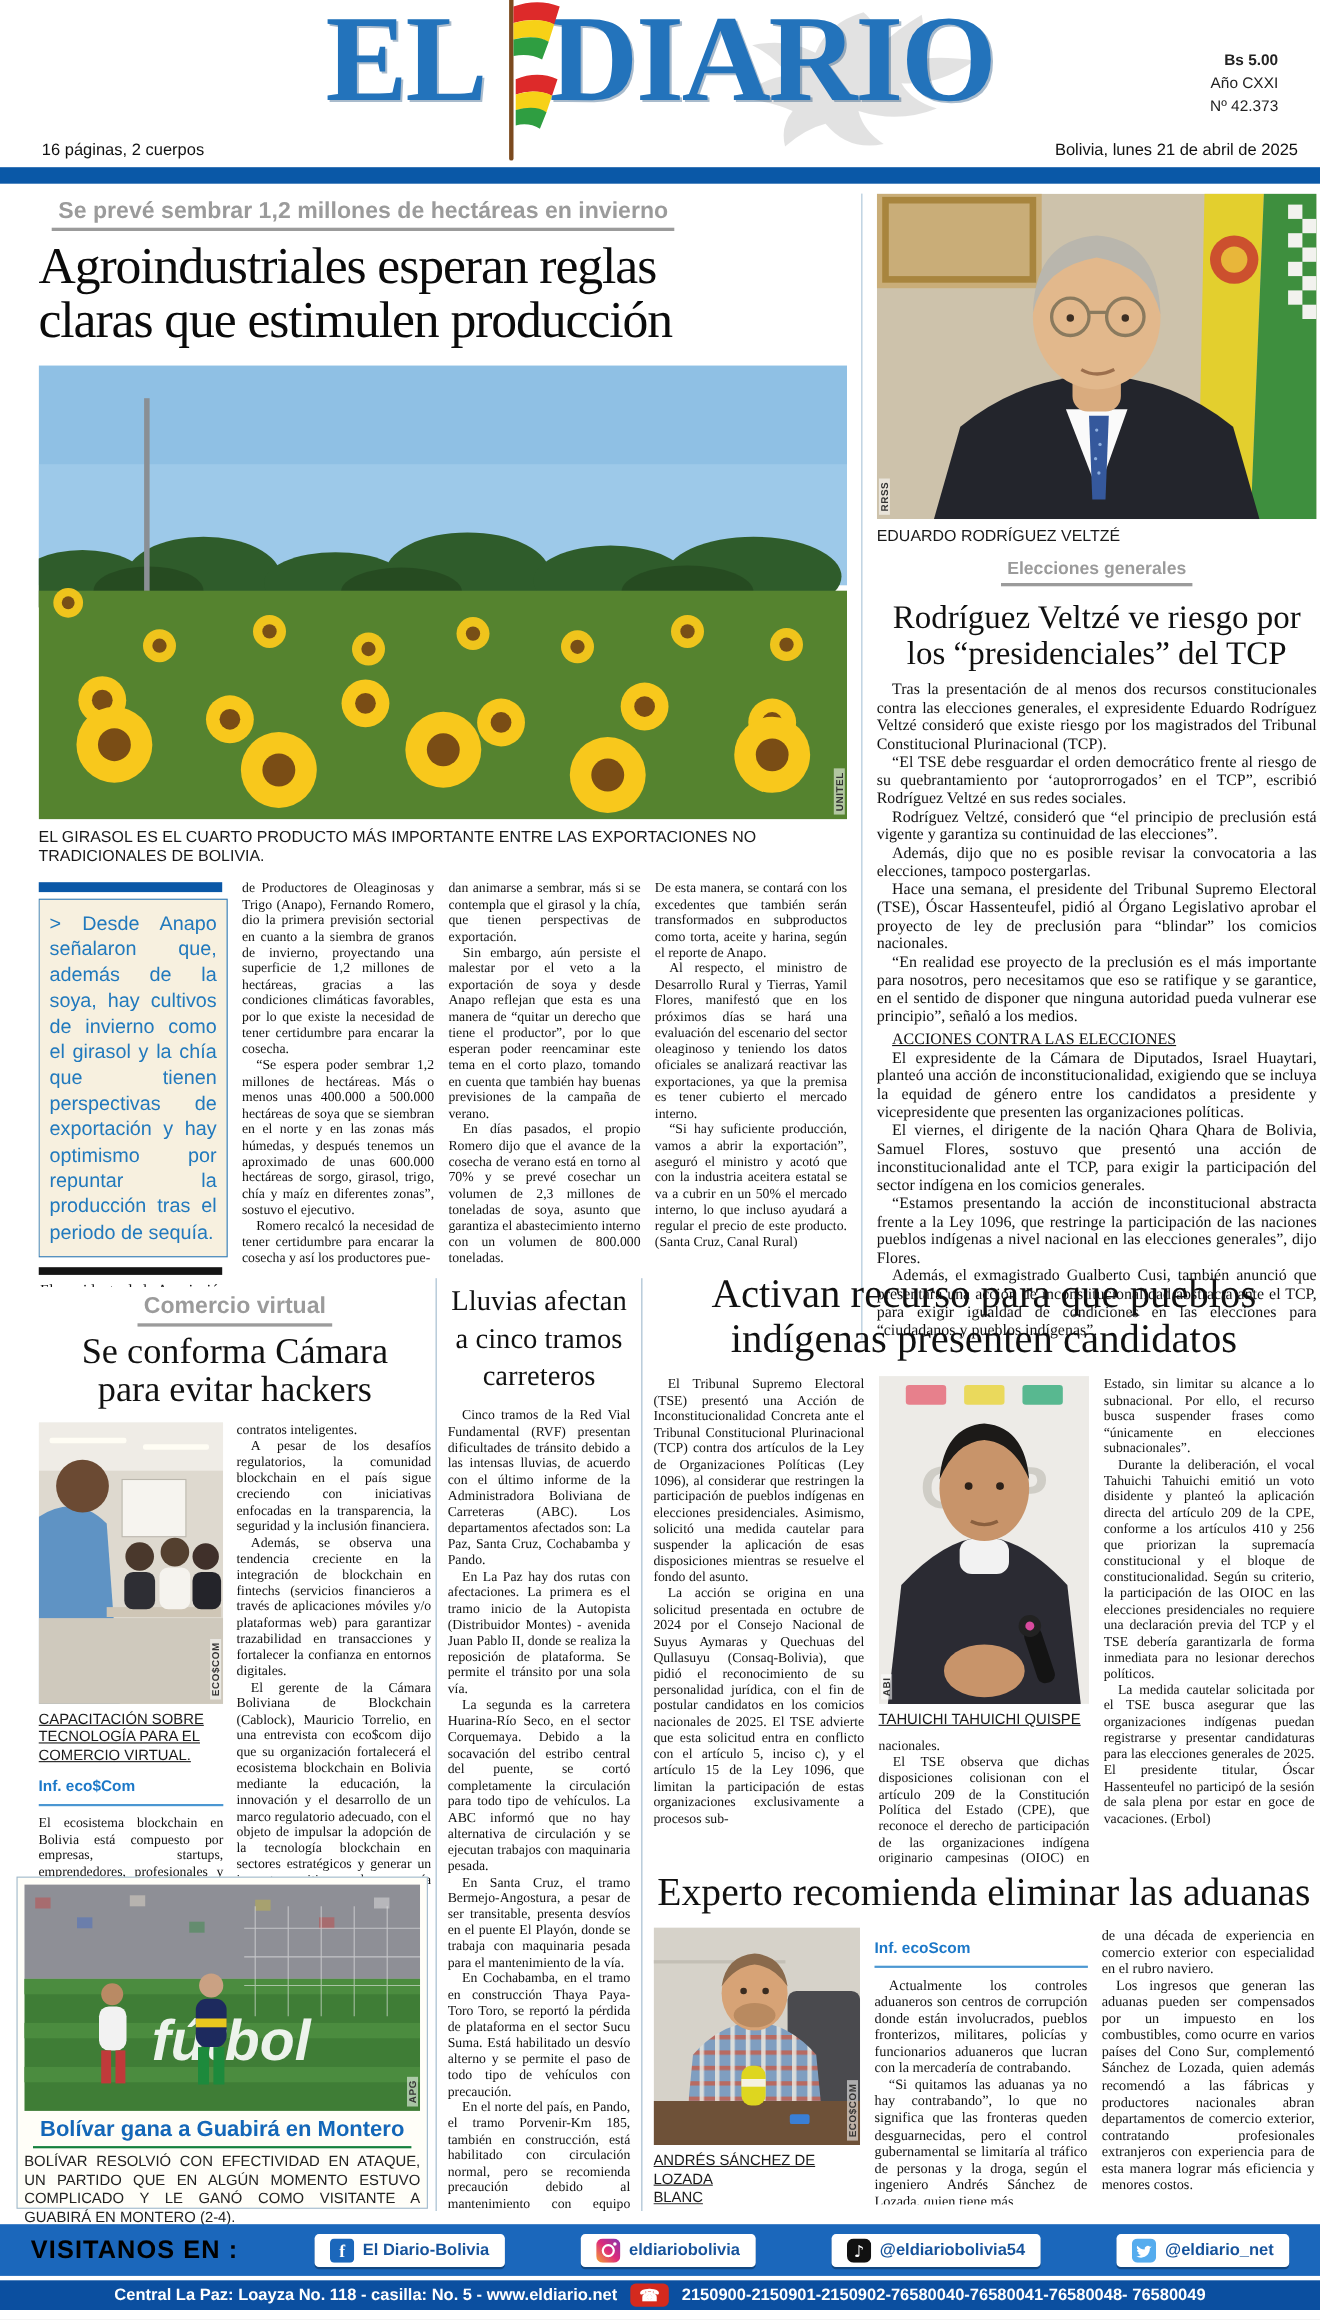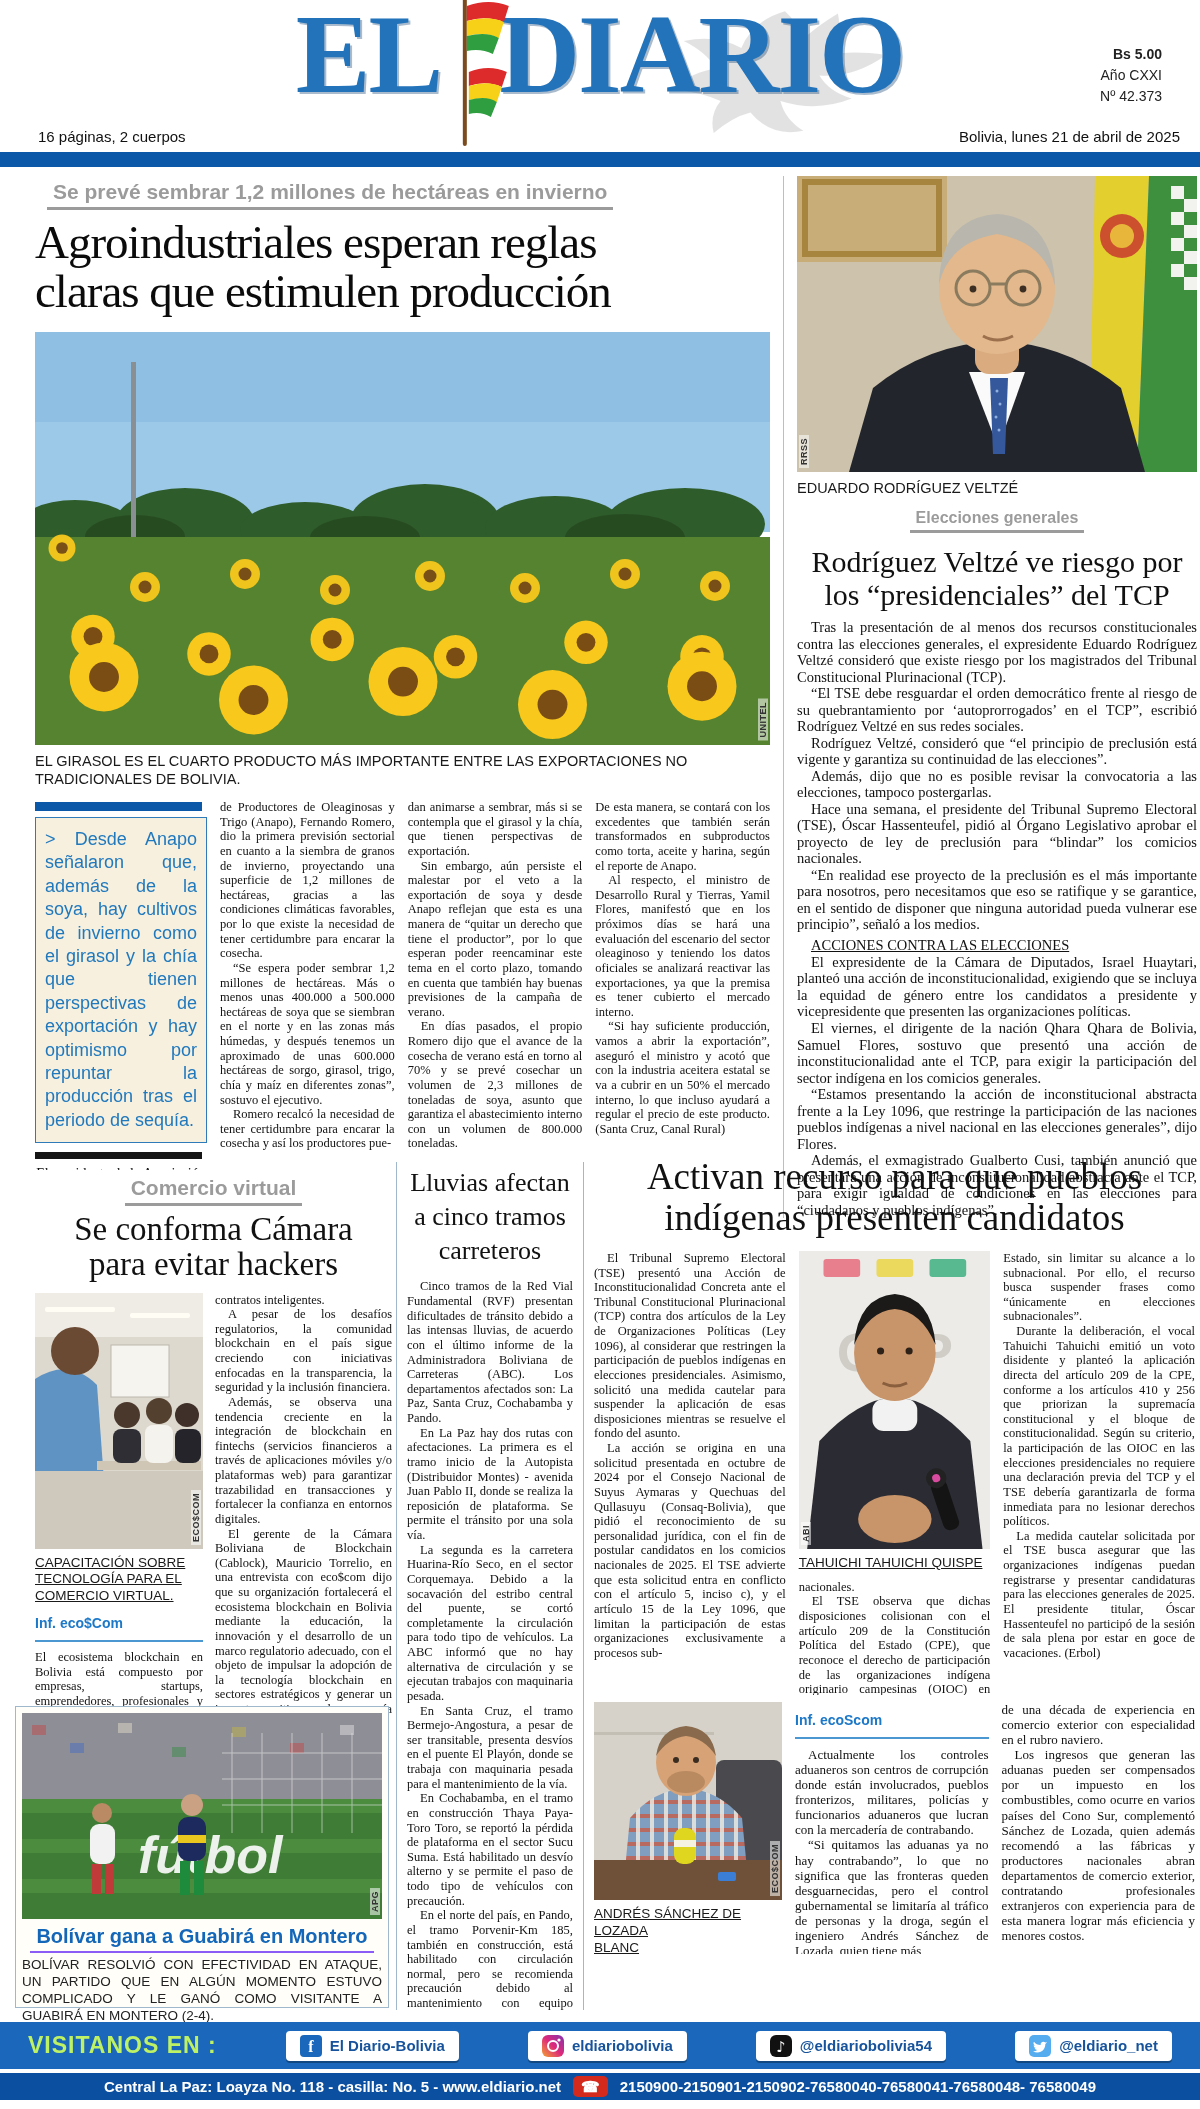--- a/index.html
+++ b/index.html
@@ -71,27 +71,27 @@
   .a-photo{position:relative;height:298px;overflow:hidden;}
   .experto{position:absolute;left:594px;top:1702px;width:601px;}
   .experto h3{font:400 36px/1.05 "Liberation Serif",serif;text-align:center;margin:0 0 12px;}
   .e-grid{display:grid;grid-template-columns:188px 1fr 1fr;column-gap:13px;height:252px;overflow:hidden;}
   .e-photo{position:relative;height:198px;overflow:hidden;}
   
   .futbol{position:absolute;left:15px;top:1706px;width:374px;height:302px;border:1px solid #9fb8cc;
           background:#fffef8;padding:6px;box-sizing:border-box;}
   .f-photo{position:relative;height:206px;overflow:hidden;}
   .futbol h4{font:700 20px "Liberation Sans",sans-serif;color:#1467b8;text-align:center;
-             border-bottom:2px solid #8b5cf6;padding:4px 0 3px;margin:2px 8px 4px;}
+             border-bottom:2px solid #15803d;padding:4px 0 3px;margin:2px 8px 4px;}
   .f-sum{font:13.5px/1.25 "Liberation Sans",sans-serif;color:#222;text-align:justify;}
   .f-ref{font:700 13px "Liberation Sans",sans-serif;color:#1467b8;text-align:right;margin-top:2px;}
   
   .social{position:absolute;left:0;top:2022px;width:1200px;height:47px;background:#1b67bb;
           display:flex;align-items:center;justify-content:space-between;padding:0 28px;box-sizing:border-box;}
-  .visit{font:700 23px "Liberation Sans",sans-serif;color:#bef264;letter-spacing:1px;white-space:nowrap;text-align:right;}
+  .visit{font:700 23px "Liberation Sans",sans-serif;color:#000000;letter-spacing:1px;white-space:nowrap;text-align:right;}
   .sbtn{display:flex;align-items:center;gap:8px;background:#fff;border-radius:4px;padding:4px 14px;
         font:700 15px "Liberation Sans",sans-serif;color:#16539c;box-shadow:0 2px 0 rgba(0,0,0,.3);cursor:pointer;}
   .sicon{width:22px;height:22px;display:block;}
   .addr{position:absolute;left:0;top:2073px;width:1200px;height:27px;background:#0b4fa0;display:flex;
         align-items:center;justify-content:center;gap:12px;color:#fff;
         font:700 15px "Liberation Sans",sans-serif;}
   .phone-chip{background:#d42a1e;color:#fff;border-radius:5px;padding:0 8px;height:21px;display:flex;
               align-items:center;font-size:15px;}
 </style>
 </head>
@@ -375,20 +375,21 @@
       </div>
       <div class="jp t12">
         <p class="noind">Estado, sin limitar su alcance a lo subnacional. Por ello, el recurso busca suspender frases como “únicamente en elecciones subnacionales”.</p>
         <p>Durante la deliberación, el vocal Tahuichi Tahuichi emitió un voto disidente y planteó la aplicación directa del artículo 209 de la CPE, conforme a los artículos 410 y 256 que priorizan la supremacía constitucional y el bloque de constitucionalidad. Según su criterio, la participación de las OIOC en las elecciones presidenciales no requiere una declaración previa del TCP y el TSE debería garantizarla de forma inmediata para no lesionar derechos políticos.</p>
         <p>La medida cautelar solicitada por el TSE busca asegurar que las organizaciones indígenas puedan registrarse y presentar candidaturas para las elecciones generales de 2025. El presidente titular, Óscar Hassenteufel no participó de la sesión de sala plena por estar en goce de vacaciones. (Erbol)</p>
       </div>
     </div>
   </div>
 
   <div class="experto">
+    <h3>Experto recomienda eliminar las aduanas</h3>
     <div class="e-grid">
       <div>
         <div class="e-photo">
           <svg viewBox="0 0 188 198" width="100%" height="198" preserveAspectRatio="none">
             <defs>
                 <pattern id="plaid" width="14" height="14" patternUnits="userSpaceOnUse">
               <rect width="14" height="14" fill="#7f9ec0"></rect>
               <rect width="14" height="4" fill="#c75c4a" opacity=".8"></rect>
               <rect width="4" height="14" fill="#f0ece2" opacity=".8"></rect>
             </pattern>

